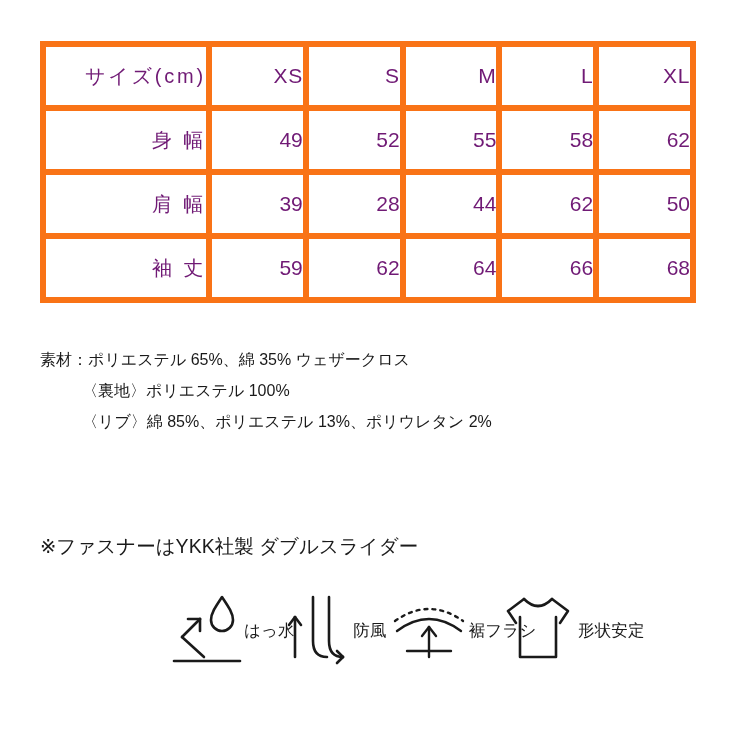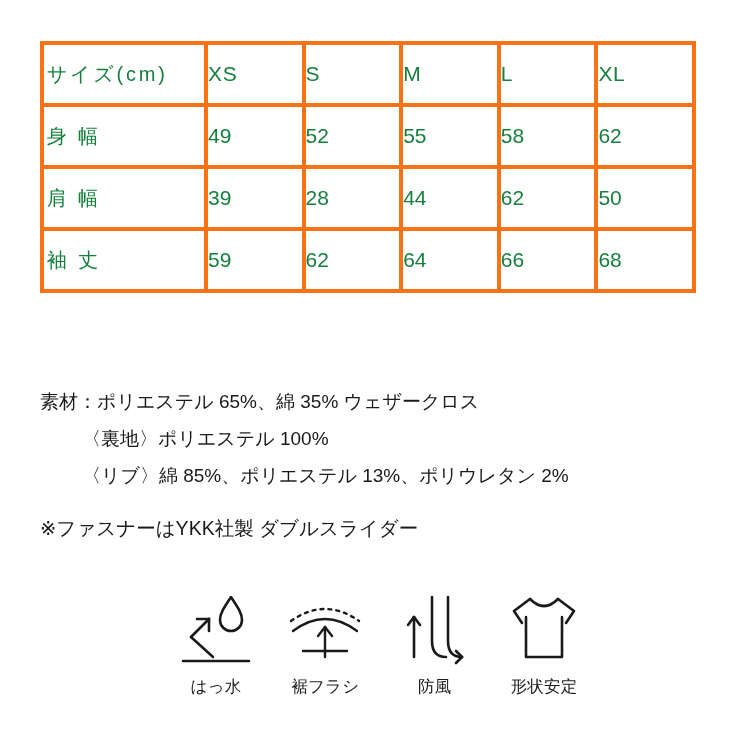--- a/index.html
+++ b/index.html
@@ -28,27 +28,27 @@
     top: 41px;
     width: 656px;
   }
   table.size-table {
     border-collapse: collapse;
     width: 100%;
     table-layout: fixed;
   }
   table.size-table td,
   table.size-table th {
-    border: 4px solid #f97316;
+    border: 6px solid #f97316;
     height: 58px;
-    text-align: left;
+    text-align: right;
     vertical-align: middle;
     font-weight: normal;
     font-size: 21px;
-    color: #15803d;
+    color: #701a75;
     padding: 0;
   }
   table.size-table th.corner,
   table.size-table td.rowhead {
     width: 160px;
     font-size: 20px;
     letter-spacing: 0.14em;
     text-indent: 0.14em;
   }
   table.size-table th.colhead {
@@ -56,57 +56,56 @@
     letter-spacing: 0.03em;
   }
   table.size-table td.value {
     font-size: 21px;
   }
 
   
   .materials {
     position: absolute;
     left: 40px;
-    top: 383px;
+    top: 344px;
     width: 680px;
-    font-size: 19px;
+    font-size: 16px;
     line-height: 1.95;
     color: #1a1a1a;
   }
   .materials .line {
     white-space: nowrap;
   }
   .materials .line.indent {
     padding-left: 42px;
   }
 
   
   .note {
     position: absolute;
     left: 40px;
-    top: 515px;
+    top: 533px;
     font-size: 19.5px;
     color: #1a1a1a;
     white-space: nowrap;
   }
 
   
   .features {
     position: absolute;
     left: 170px;
     top: 585px;
     width: 420px;
     display: flex;
     justify-content: space-between;
     align-items: flex-end;
   }
   .feature {
     width: 92px;
     display: flex;
-    flex-direction: column;
     align-items: center;
   }
   .feature .glyph {
     height: 82px;
     display: flex;
     align-items: flex-end;
     justify-content: center;
   }
   .feature .caption {
     margin-top: 9px;
@@ -177,53 +176,53 @@
         <svg width="74" height="76" viewBox="0 0 74 76" fill="none" stroke="#1a1a1a" stroke-width="2.6" stroke-linecap="round" stroke-linejoin="round">
           <path d="M52 6 C46 15, 41 22, 41 29 a11 11 0 0 0 22 0 C63 22, 58 15, 52 6 Z"></path>
           <path d="M12 46 L30 28"></path>
           <path d="M30 28 L30 40"></path>
           <path d="M30 28 L18 28"></path>
           <path d="M12 46 L34 66"></path>
           <path d="M4 70 L70 70"></path>
         </svg>
       </div>
       <div class="caption">はっ水</div>
-    </div>
-
-    <div class="feature">
-      <div class="glyph">
-        <svg width="80" height="76" viewBox="0 0 80 76" fill="none" stroke="#1a1a1a" stroke-width="2.4" stroke-linecap="round" stroke-linejoin="round">
-          <path d="M6 30 Q40 6, 74 30" stroke-dasharray="3 5"></path>
-          <path d="M8 40 Q40 16, 72 40"></path>
-          <path d="M40 66 L40 36"></path>
-          <path d="M40 36 L33 45"></path>
-          <path d="M40 36 L47 45"></path>
-          <path d="M18 60 L62 60"></path>
-        </svg>
-      </div>
-      <div class="caption">裾フラシ</div>
     </div>
 
     <div class="feature">
       <div class="glyph">
         <svg width="74" height="76" viewBox="0 0 74 76" fill="none" stroke="#1a1a1a" stroke-width="2.6" stroke-linecap="round" stroke-linejoin="round">
           <path d="M16 66 L16 26"></path>
           <path d="M16 26 L10 34"></path>
           <path d="M16 26 L22 34"></path>
           <path d="M34 6 L34 50 Q34 66 48 66"></path>
           <path d="M50 6 L50 50 Q50 66 64 66"></path>
           <path d="M64 66 L58 60"></path>
           <path d="M64 66 L58 72"></path>
         </svg>
       </div>
       <div class="caption">防風</div>
     </div>
 
     <div class="feature">
       <div class="glyph">
+        <svg width="80" height="76" viewBox="0 0 80 76" fill="none" stroke="#1a1a1a" stroke-width="2.4" stroke-linecap="round" stroke-linejoin="round">
+          <path d="M6 30 Q40 6, 74 30" stroke-dasharray="3 5"></path>
+          <path d="M8 40 Q40 16, 72 40"></path>
+          <path d="M40 66 L40 36"></path>
+          <path d="M40 36 L33 45"></path>
+          <path d="M40 36 L47 45"></path>
+          <path d="M18 60 L62 60"></path>
+        </svg>
+      </div>
+      <div class="caption">裾フラシ</div>
+    </div>
+
+    <div class="feature">
+      <div class="glyph">
         <svg width="80" height="76" viewBox="0 0 80 76" fill="none" stroke="#1a1a1a" stroke-width="2.6" stroke-linecap="round" stroke-linejoin="round">
           <path d="M26 8 L10 20 L18 32"></path>
           <path d="M54 8 L70 20 L62 32"></path>
           <path d="M26 8 Q40 22, 54 8"></path>
           <path d="M22 26 L22 66 L58 66 L58 26"></path>
         </svg>
       </div>
       <div class="caption">形状安定</div>
     </div>
 

